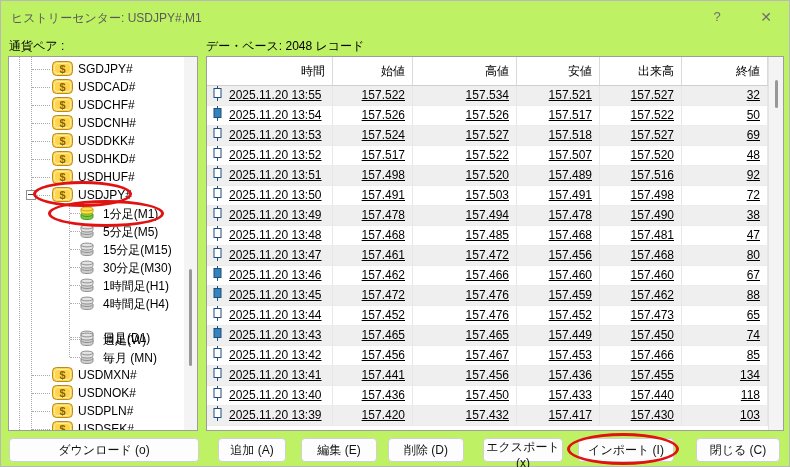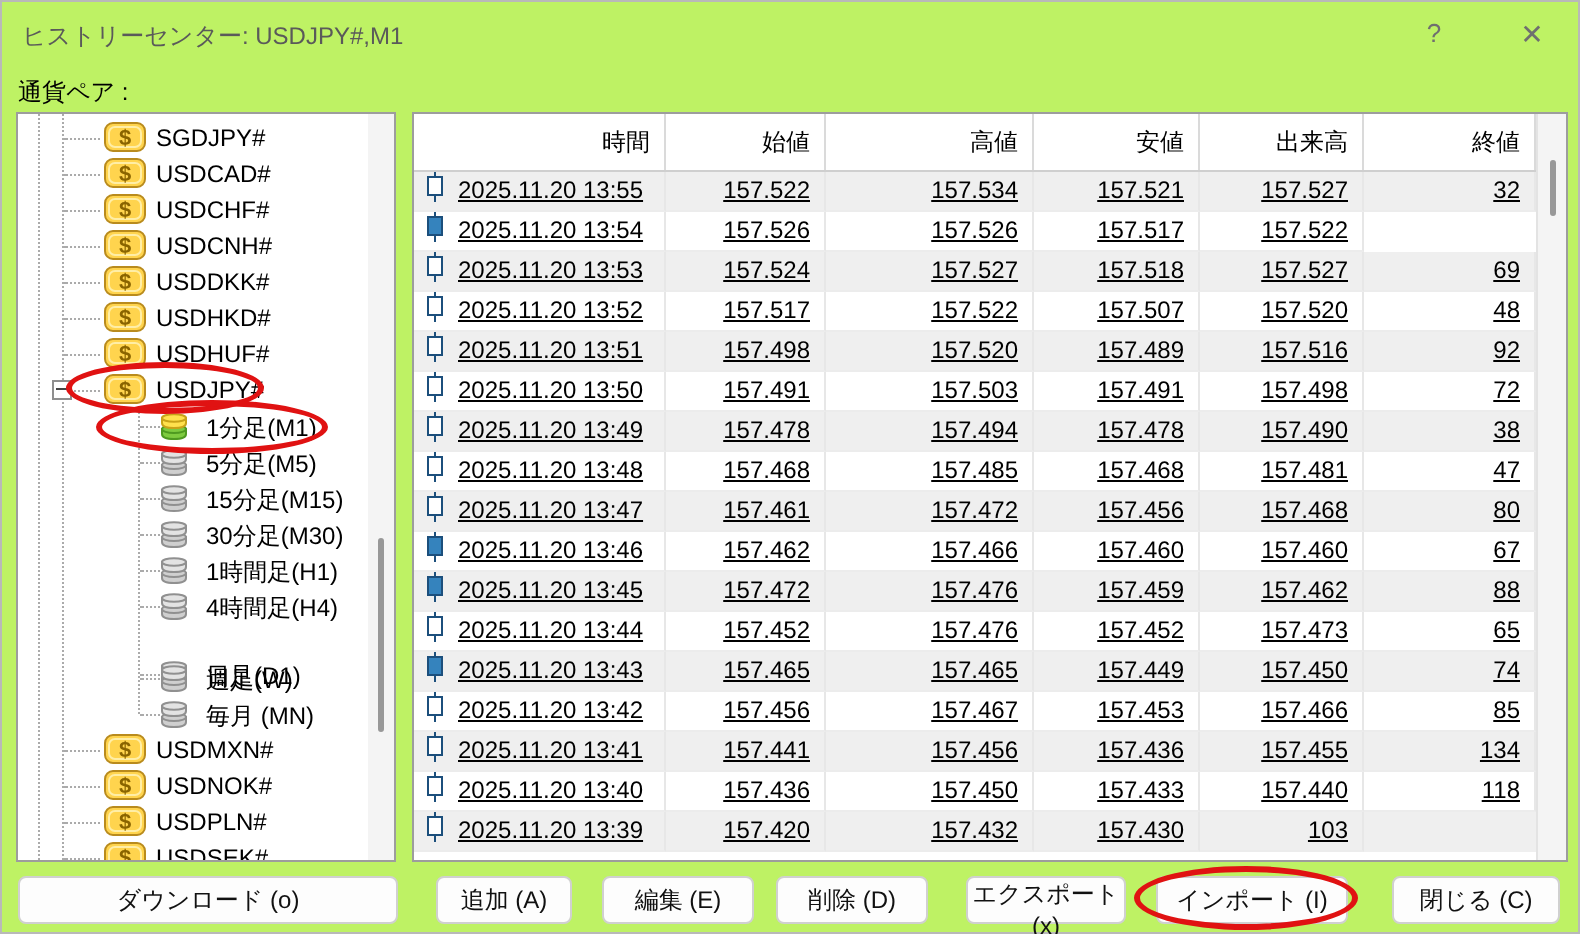--- a/index.html
+++ b/index.html
@@ -80,20 +80,21 @@
 </head>
 <body>
 
 <div class="dialog">
 
   <span class="title">ヒストリーセンター: USDJPY#,M1</span>
   <button class="tb-btn tb-help">?</button>
   <button class="tb-btn tb-close">✕</button>
 
   <span class="lbl lbl-left">通貨ペア :</span>
+  <span class="lbl lbl-right">デー・ベース: 2048 レコード</span>
 
   <div class="tree-panel">
     <div class="guide g0"></div>
     <div class="guide g1"></div>
     <div class="guide g2"></div>
     <div id="tree">
         <div class="tree-item lvl1" style="top: 3px; width: 176px;">
           <span class="stub"></span>
           <span class="icon"><svg width="21" height="15" viewBox="0 0 21 15">
               <rect x="0.5" y="0.5" width="20" height="14" rx="4" fill="#ffd44e" stroke="#b98b1d"></rect>
@@ -327,20 +328,21 @@
             <span><svg width="9" height="16" viewBox="0 0 9 16">
                 <line x1="4.5" y1="0" x2="4.5" y2="16" stroke="#1c4f7c"></line>
                 <rect x="1" y="3.5" width="7" height="9" fill="#3583bd" stroke="#1c4f7c"></rect>
               </svg></span>
             <span>2025.11.20 13:54</span>
           </span>
           <span class="td">157.526</span>
           <span class="td">157.526</span>
           <span class="td">157.517</span>
           <span class="td">157.522</span>
+          <span class="td">50</span>
         </div>
         <div class="tr alt">
           <span class="td time">
             <span><svg width="9" height="16" viewBox="0 0 9 16">
                 <line x1="4.5" y1="0" x2="4.5" y2="16" stroke="#1c4f7c"></line>
                 <rect x="1" y="3.5" width="7" height="9" fill="#ffffff" stroke="#1c4f7c"></rect>
               </svg></span>
             <span>2025.11.20 13:53</span>
           </span>
           <span class="td">157.524</span>
@@ -534,20 +536,21 @@
         <div class="tr alt">
           <span class="td time">
             <span><svg width="9" height="16" viewBox="0 0 9 16">
                 <line x1="4.5" y1="0" x2="4.5" y2="16" stroke="#1c4f7c"></line>
                 <rect x="1" y="3.5" width="7" height="9" fill="#ffffff" stroke="#1c4f7c"></rect>
               </svg></span>
             <span>2025.11.20 13:39</span>
           </span>
           <span class="td">157.420</span>
           <span class="td">157.432</span>
+          <span class="td">157.417</span>
           <span class="td">157.430</span>
           <span class="td">103</span>
         </div>
       </div>
     <div class="table-gutter">
       <div class="table-thumb"></div>
     </div>
   </div>
 
   <div id="footer">

